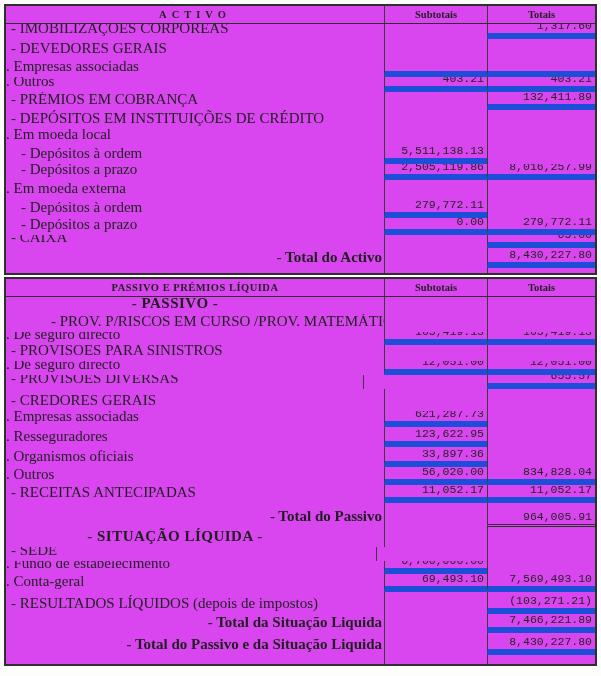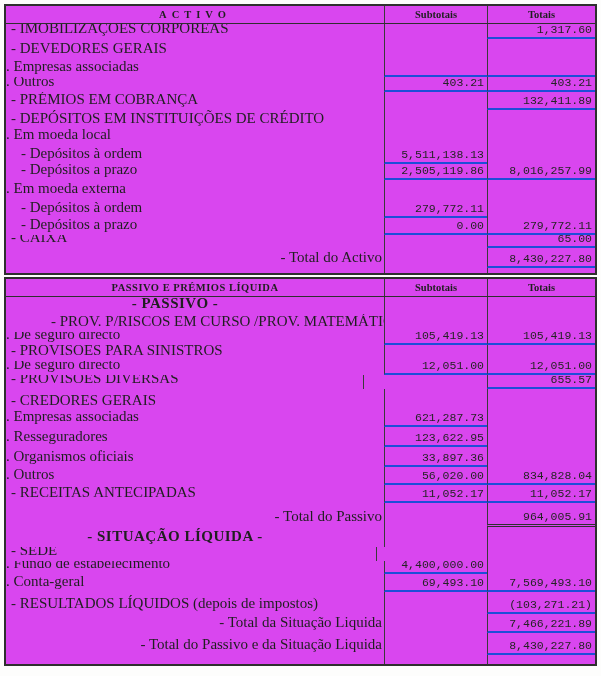--- a/index.html
+++ b/index.html
@@ -43,30 +43,30 @@
   }
   .lbl{font-size:15px;padding-bottom:2px;}
   .lbl .lbl-text{display:block;width:100%;}
   .ind0 .lbl-text{padding-left:5px;}
   .ind1 .lbl-text{}
   .ind2 .lbl-text{padding-left:15px;}
   .subtitle .lbl-text{
     text-align:center;font-weight:bold;
     padding-right:45px;letter-spacing:0.5px;
   }
-  .total-label .lbl-text{text-align:right;padding-right:2px;}
+  .total-label .lbl-text{text-align:right;padding-right:2px;font-weight:bold;}
   .num{
     font-family:"Liberation Mono","DejaVu Sans Mono", monospace;
     font-size:11.5px;
     justify-content:flex-end;
     padding-right:3px;padding-bottom:1px;
     color:#242424;
   }
   .sub,.tot{border-left:1px solid #3a3a3a;}
-  .line{border-bottom:2px solid #1d4ed8;}
+  .line{border-bottom:6px solid #1d4ed8;}
   .dline{border-bottom:3px double #2f2f2f;}
 </style>
 </head>
 <body>
 
 <div class="sheet">
 
   <section class="fin-table t1">
     <div class="hdr">
       <div class="hc hc1 spaced">ACTIVO</div>
@@ -412,21 +412,21 @@
           </div>
     <div class="cell num tot">
             <span></span>
           </div>
   </div>
         <div class="row" style="height: 13px;">
     <div class="cell lbl ind1">
             <span class="lbl-text">. Fundo de estabelecimento</span>
           </div>
     <div class="cell num sub line">
-            <span>4,400,000.00</span>
+            <span>6,700,000.00</span>
           </div>
     <div class="cell num tot">
             <span></span>
           </div>
   </div>
         <div class="row" style="height: 18px;">
     <div class="cell lbl ind1">
             <span class="lbl-text">. Conta-geral</span>
           </div>
     <div class="cell num sub line">

